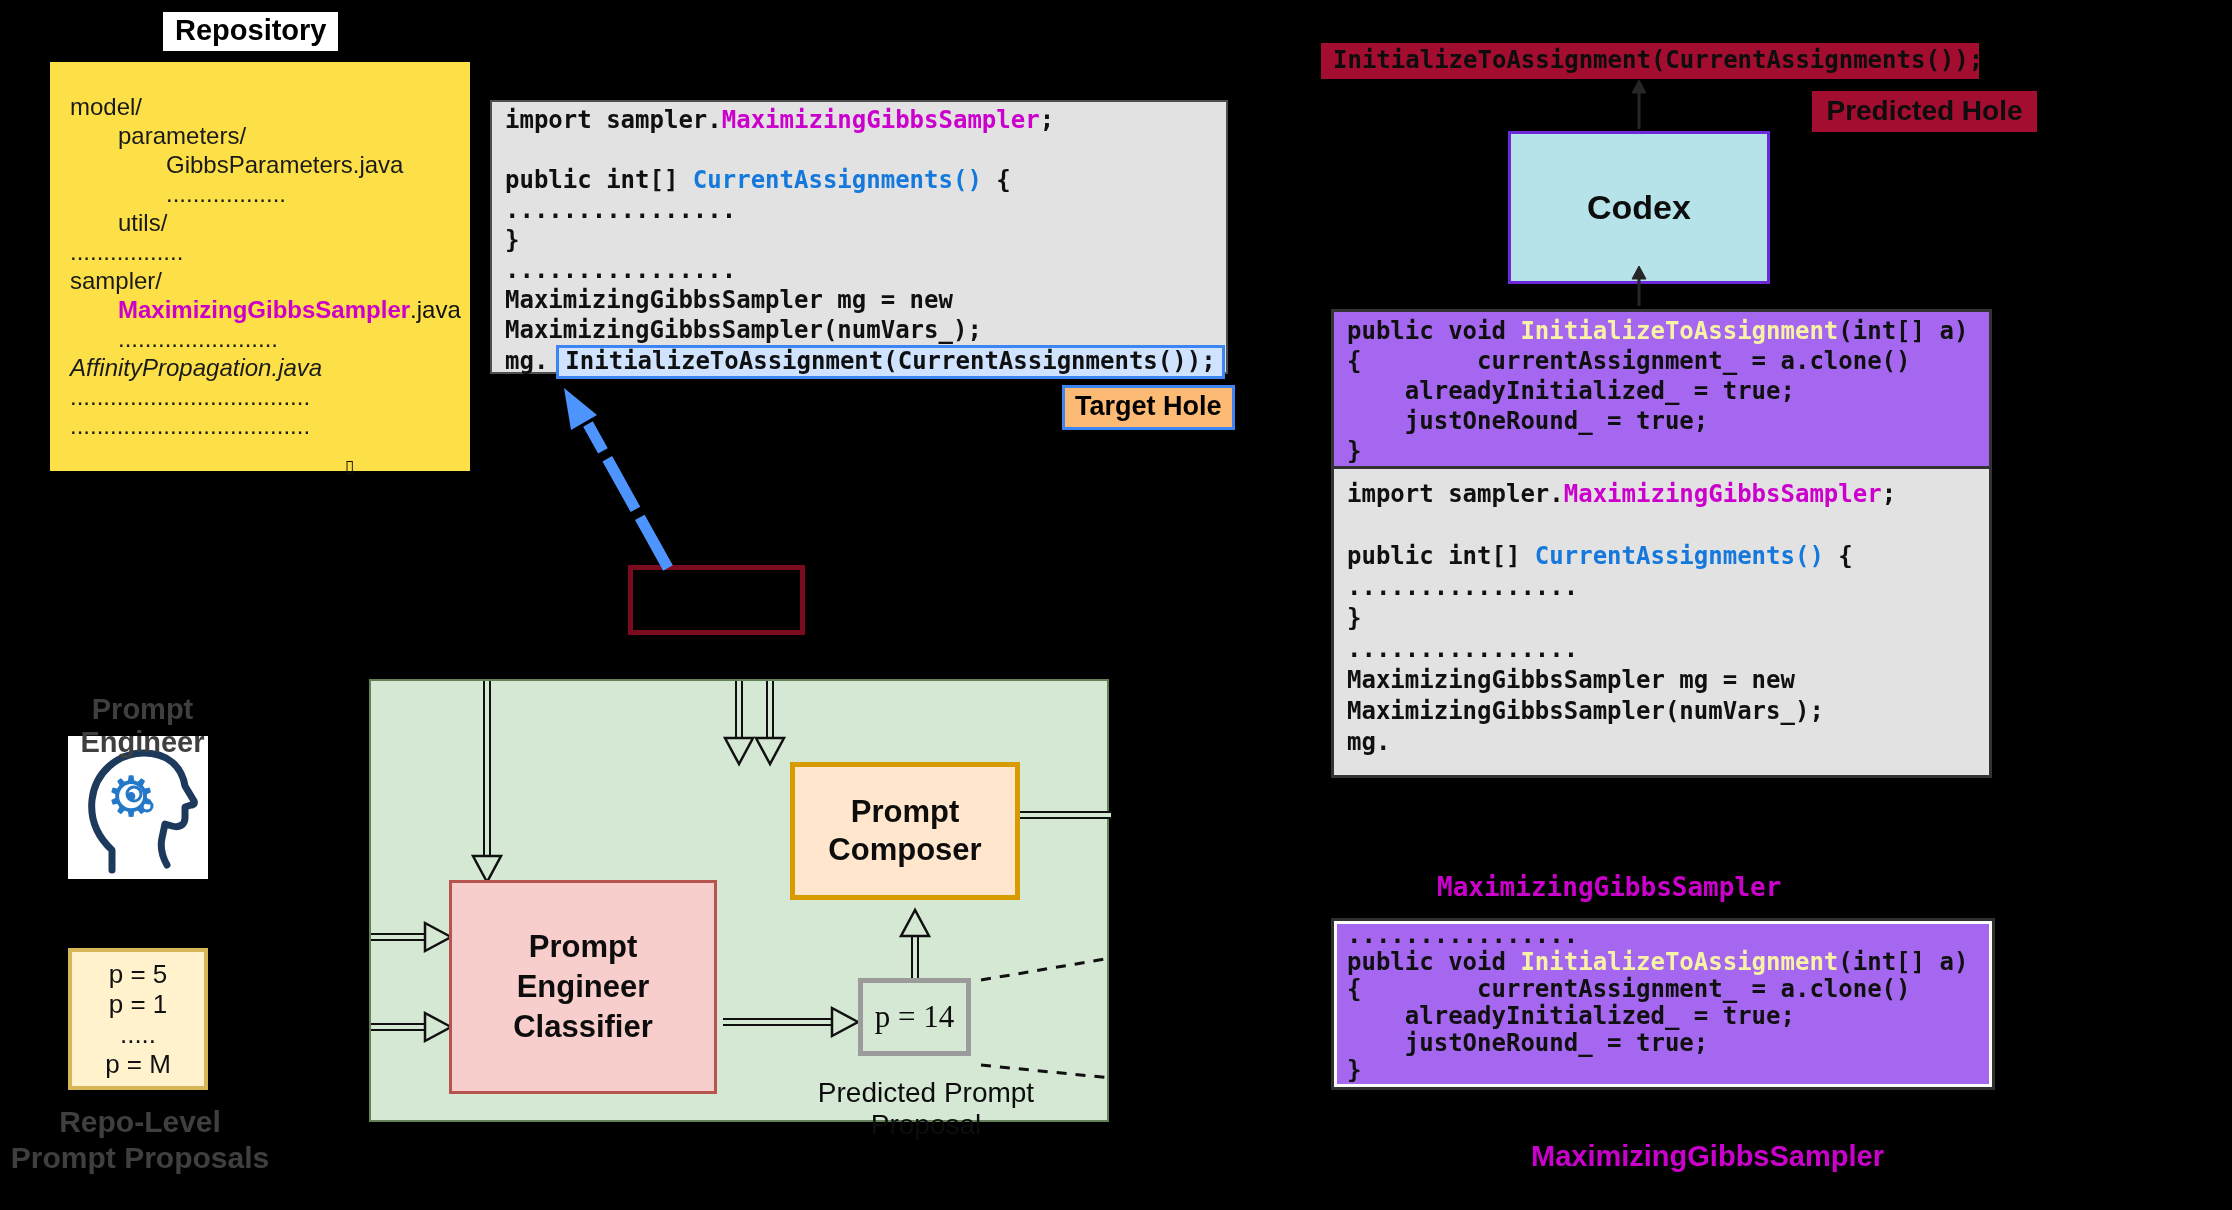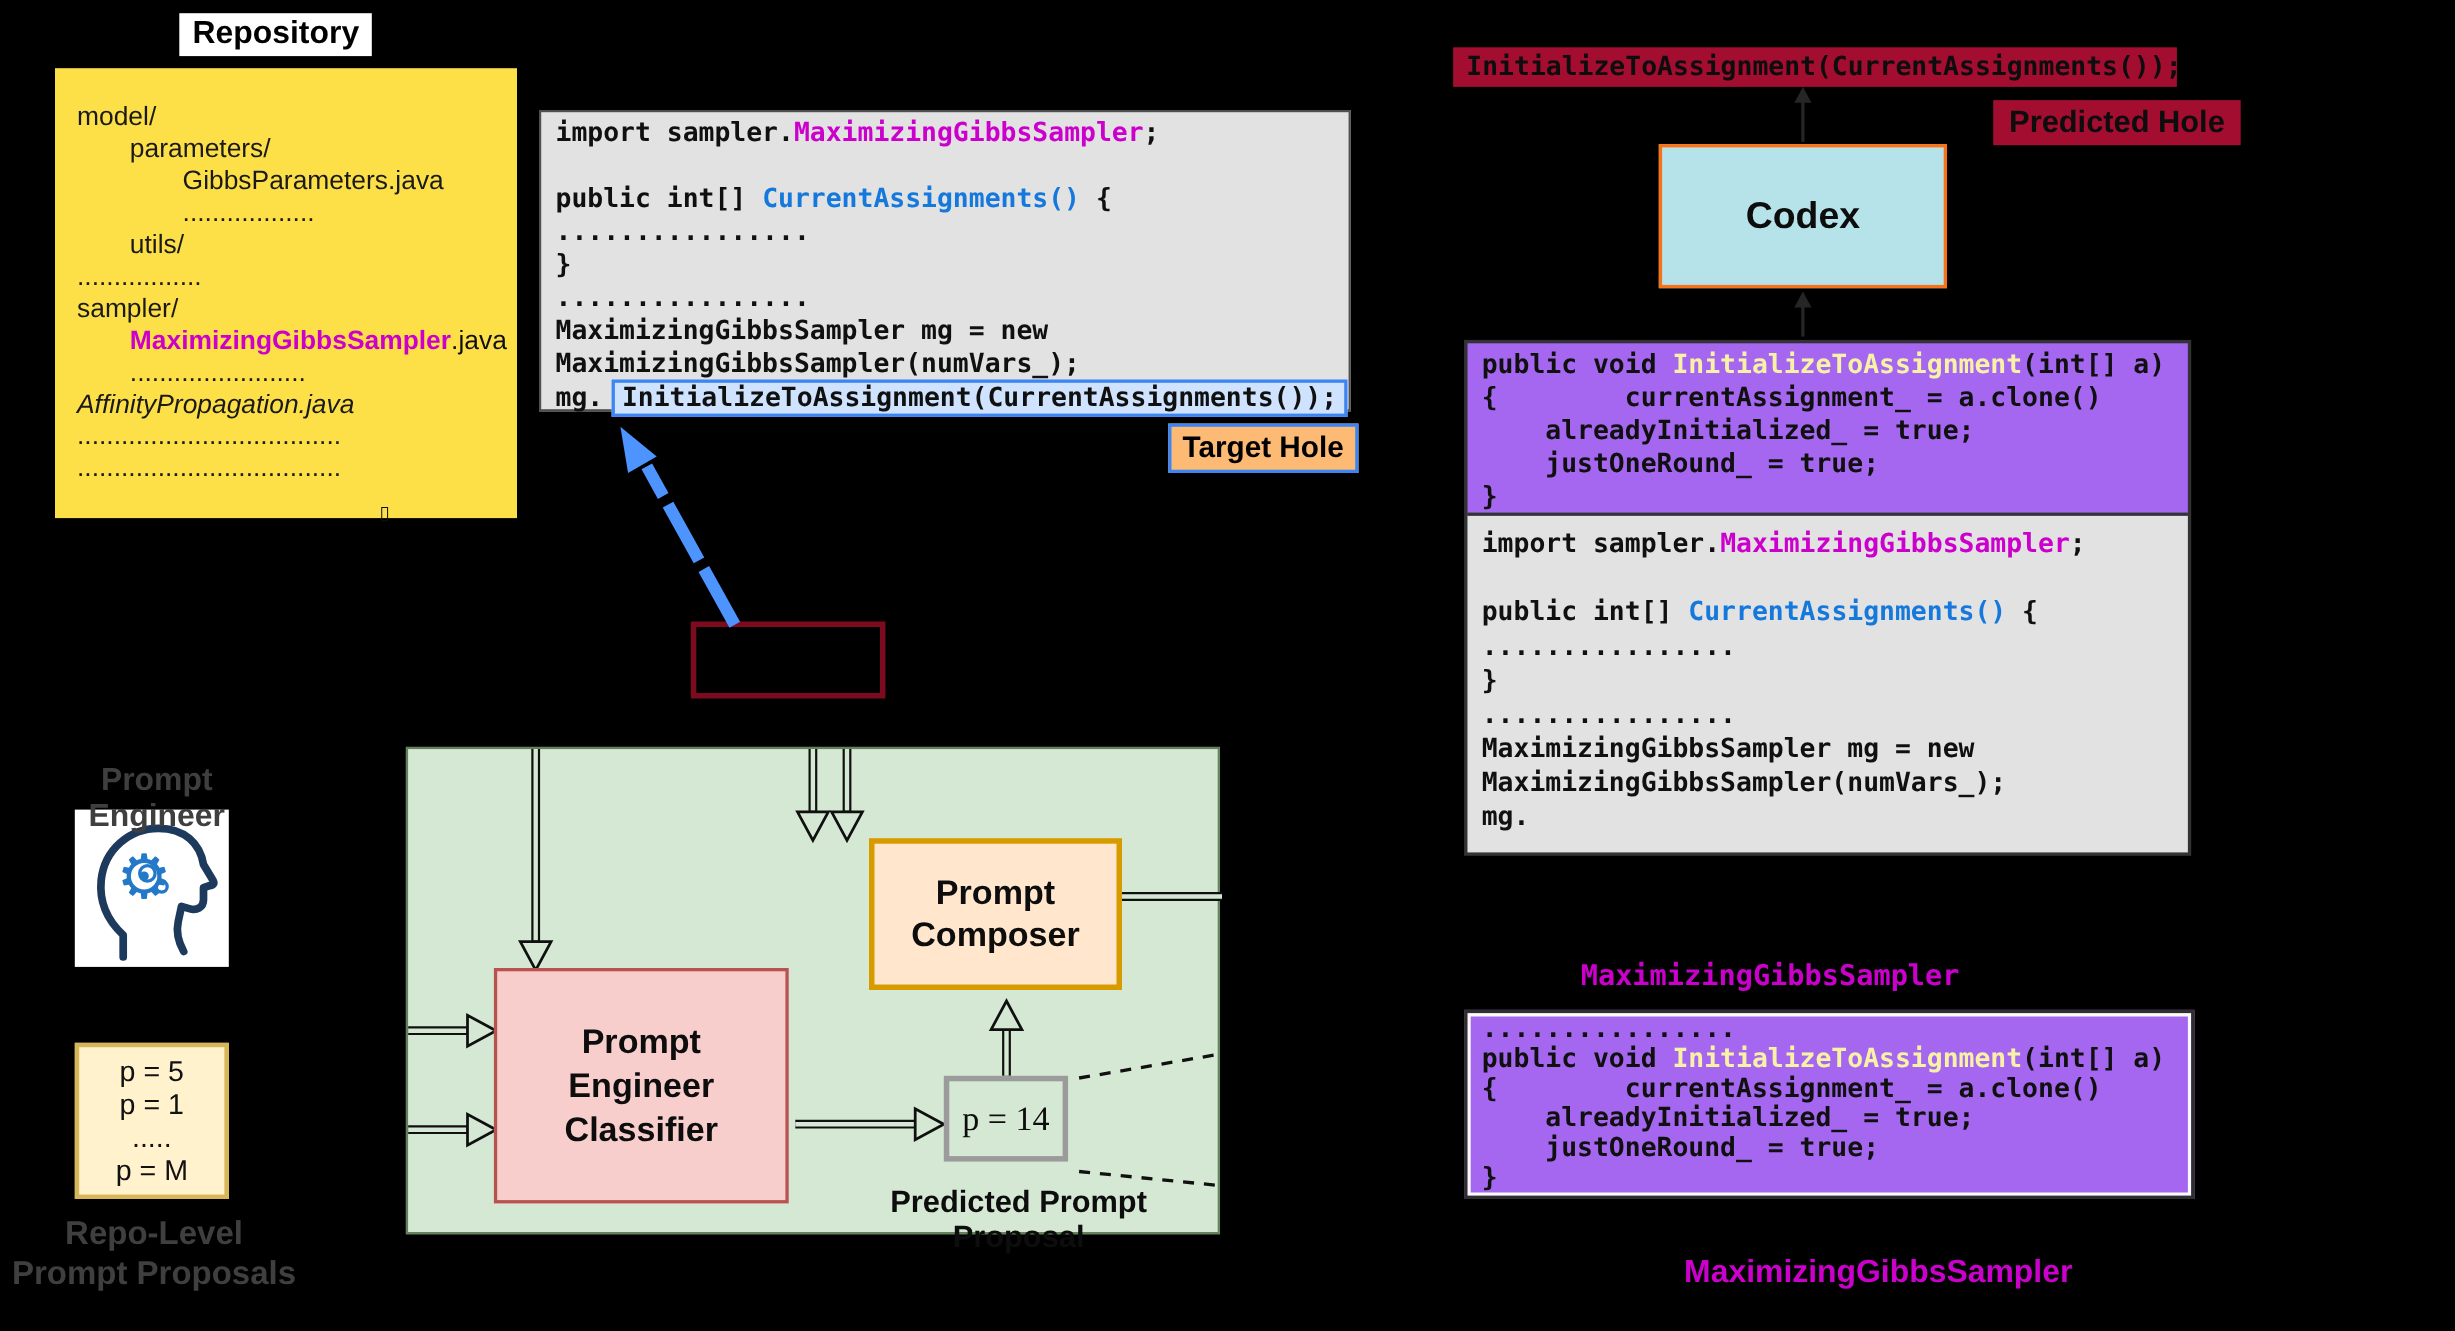--- a/index.html
+++ b/index.html
@@ -29,22 +29,22 @@
   .hole-highlight{display:inline-block;background:#cfe3ff;border:3px solid #3d85f2;
                   padding:0px 6px 1px 6px;margin-left:8px;line-height:27px;}
   .target-hole{left:1062px;top:385px;background:#fdba74;border:3px solid #3d85f2;color:#000;
                font-size:27px;font-weight:bold;padding:3px 10px 5px 10px;}
 
   
   .red-bar{left:1321px;top:43px;width:658px;height:36px;background:#a30d30;color:#0d0d0d;
            font-size:24px;line-height:35px;padding-left:12px;box-sizing:border-box;}
   .predicted-hole{left:1812px;top:91px;width:225px;height:41px;background:#a30d30;color:#0d0d0d;
                   font-size:28px;font-weight:bold;text-align:center;line-height:40px;}
-  .codex-box{left:1508px;top:131px;width:262px;height:131px;background:#b5e3e9;
-             border:3px solid #f97316;box-sizing:border-box;display:flex;align-items:center;
+  .codex-box{left:1508px;top:131px;width:262px;height:153px;background:#b5e3e9;
+             border:3px solid #6d28d9;box-sizing:border-box;display:flex;align-items:center;
              justify-content:center;color:#0d0d0d;font-size:34px;font-weight:bold;}
 
   
   .right-block{left:1331px;top:309px;width:661px;border:3px solid #333;box-sizing:border-box;}
   .purple-sec{background:#a567f0;border-bottom:3px solid #333;height:157px;
               font-size:24px;line-height:30px;padding:4px 0 0 13px;box-sizing:border-box;}
   .gray-sec{background:#e2e2e2;height:306px;font-size:24px;line-height:31px;
             padding:10px 0 0 13px;box-sizing:border-box;}
 
   
@@ -60,21 +60,21 @@
   .composer{left:419px;top:81px;width:230px;height:138px;background:#ffe6cc;border:5px solid #d79b00;
             box-sizing:border-box;display:flex;flex-direction:column;align-items:center;
             justify-content:center;color:#0d0d0d;font-size:31px;font-weight:bold;line-height:38px;}
   .classifier{left:78px;top:199px;width:268px;height:214px;background:#f8cecc;border:3px solid #b85450;
               box-sizing:border-box;display:flex;flex-direction:column;align-items:center;
               justify-content:center;color:#0d0d0d;font-size:31px;font-weight:bold;line-height:40px;}
   .p14-box{left:487px;top:297px;width:113px;height:78px;border:5px solid #9b9b9b;box-sizing:border-box;
            display:flex;align-items:center;justify-content:center;color:#0d0d0d;
            font-family:"Liberation Serif","DejaVu Serif",serif;font-size:31px;}
   .ppp-caption{left:390px;top:396px;width:330px;text-align:center;color:#0d0d0d;
-               font-size:28px;font-weight:bold;}
+               font-size:28px;font-weight:normal;}
 
   
   .pe-label{left:45px;top:693px;width:195px;text-align:center;color:#3f3f3f;font-size:29px;
             font-weight:bold;line-height:33px;z-index:3;}
   .pe-box{left:68px;top:736px;width:140px;height:143px;background:#fff;}
   .proposals-box{left:68px;top:948px;width:140px;height:142px;background:#fff2cc;border:4px solid #d6b656;
                  box-sizing:border-box;display:flex;flex-direction:column;align-items:center;
                  justify-content:center;color:#111;font-size:26px;line-height:30px;}
   .repo-level-caption{left:0px;top:1104px;width:280px;text-align:center;color:#3f3f3f;
                       font-size:30px;font-weight:bold;line-height:36px;}

